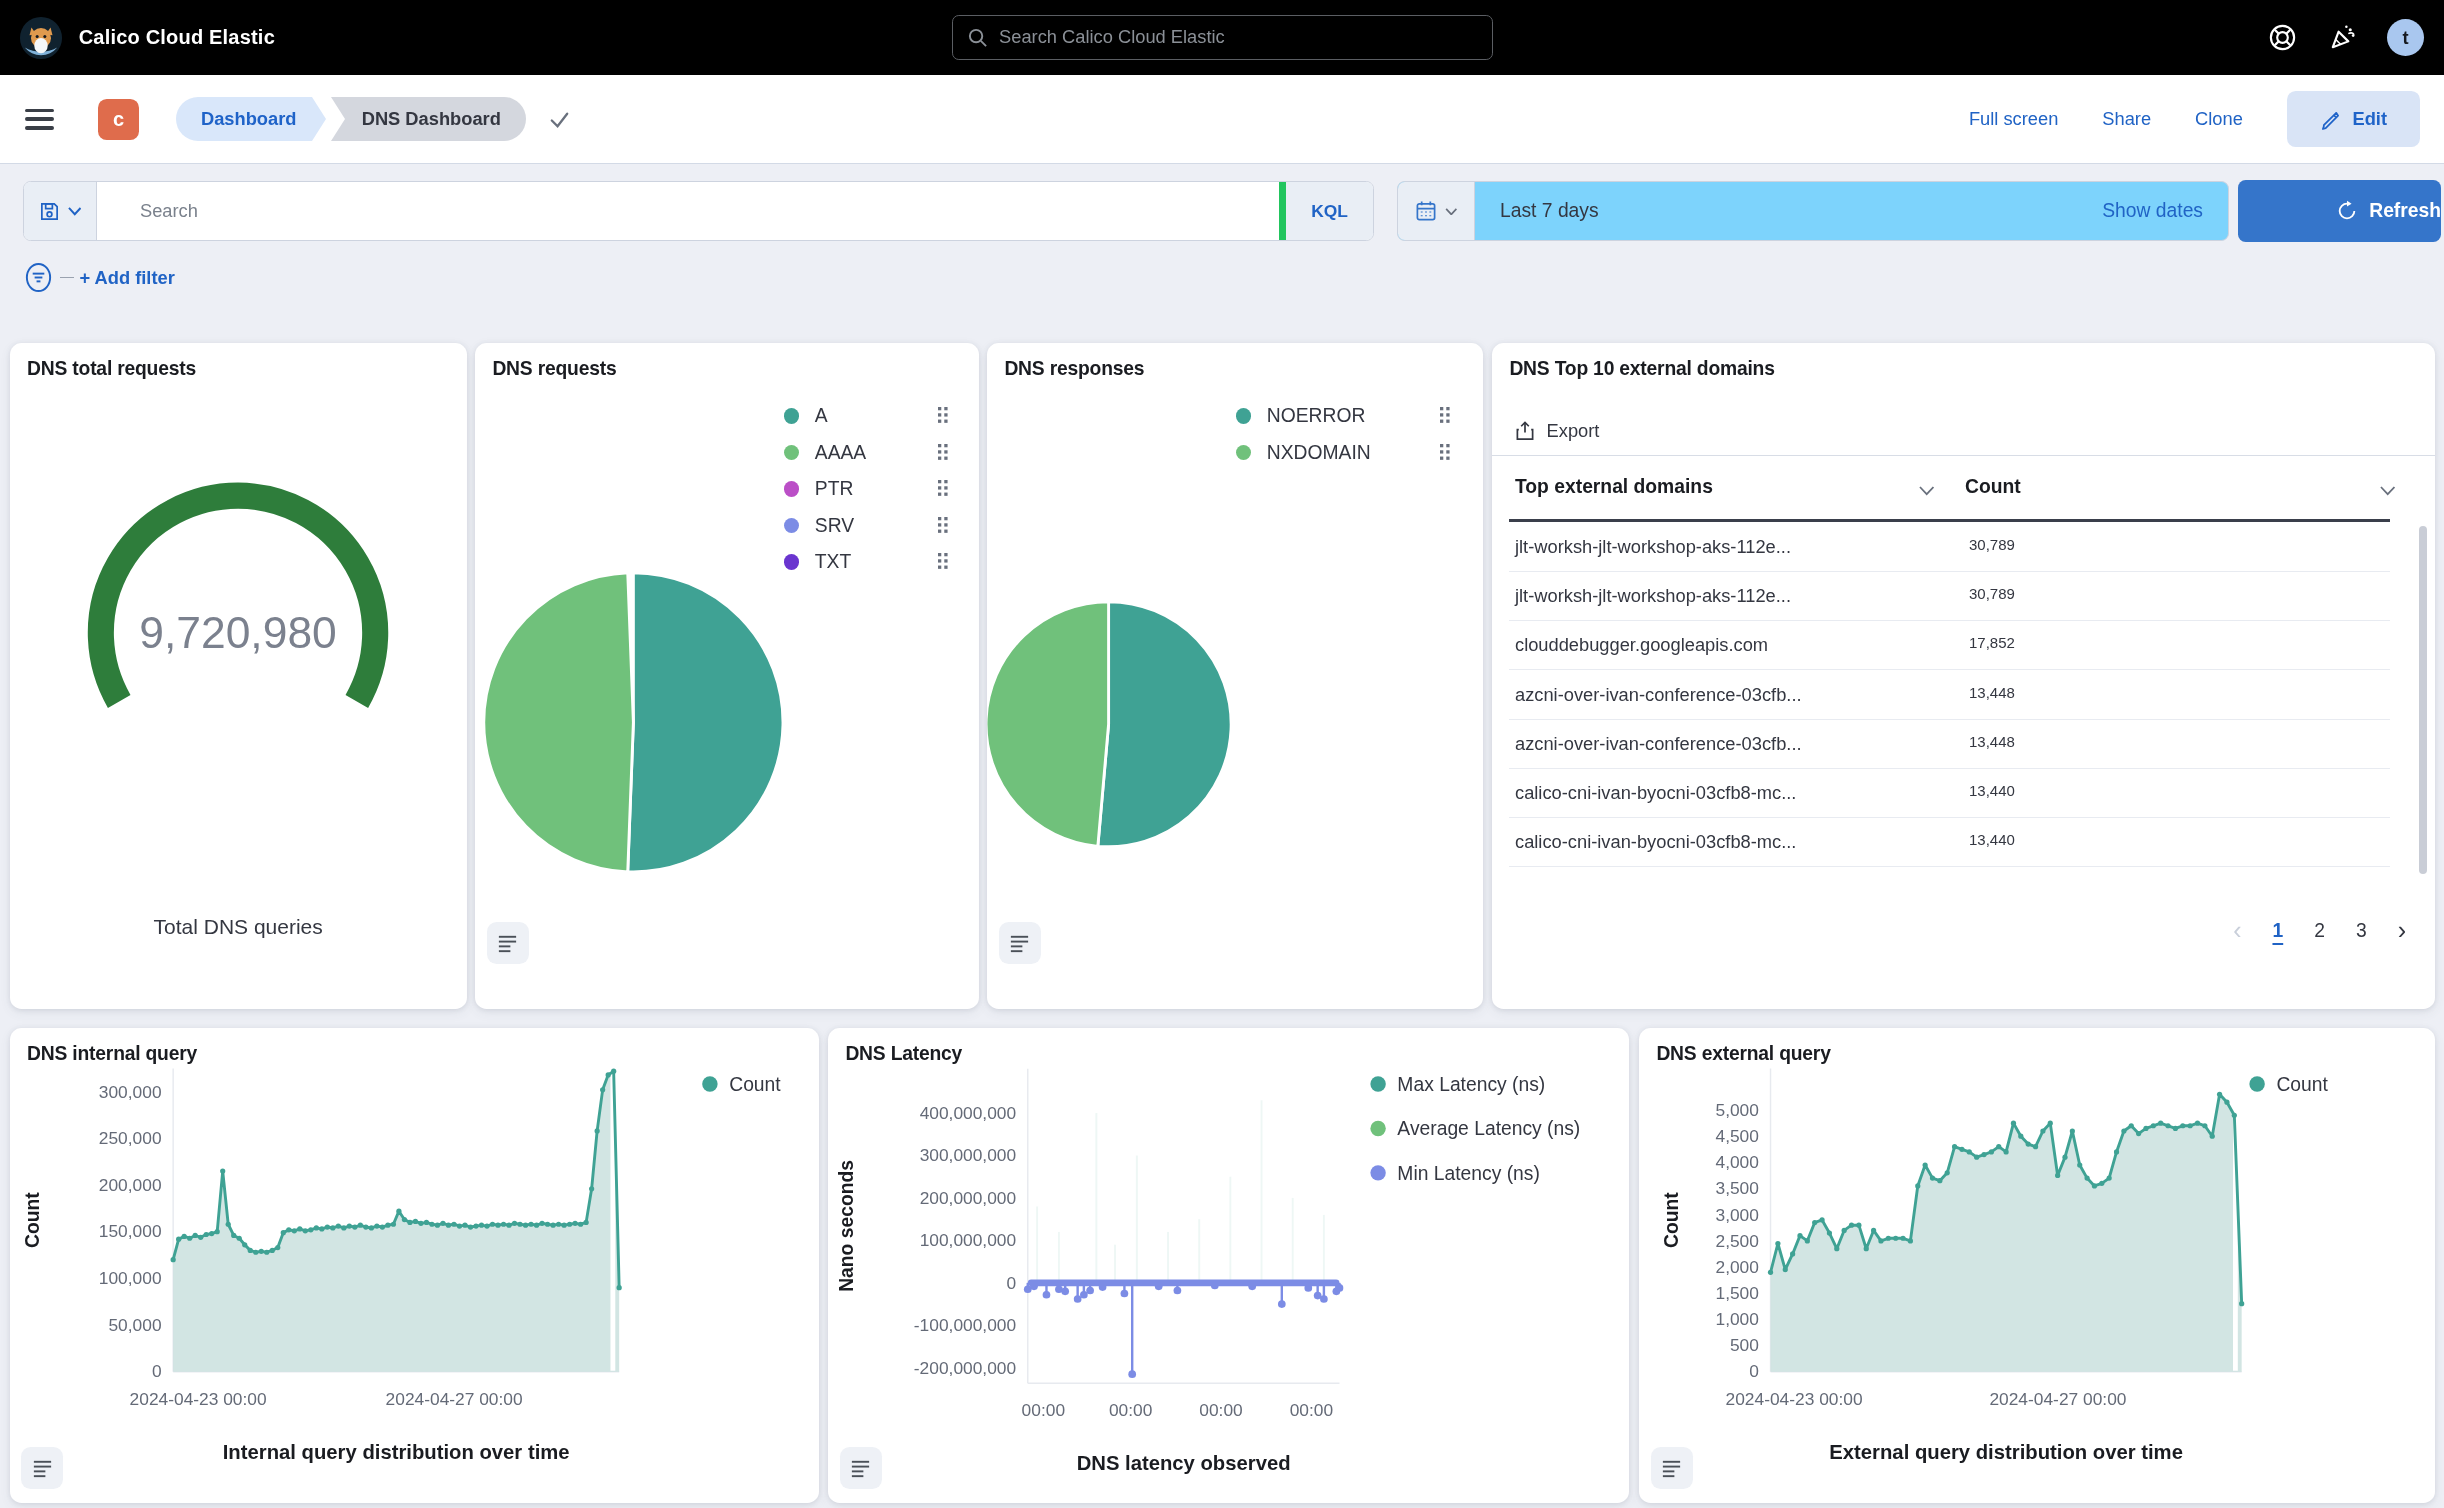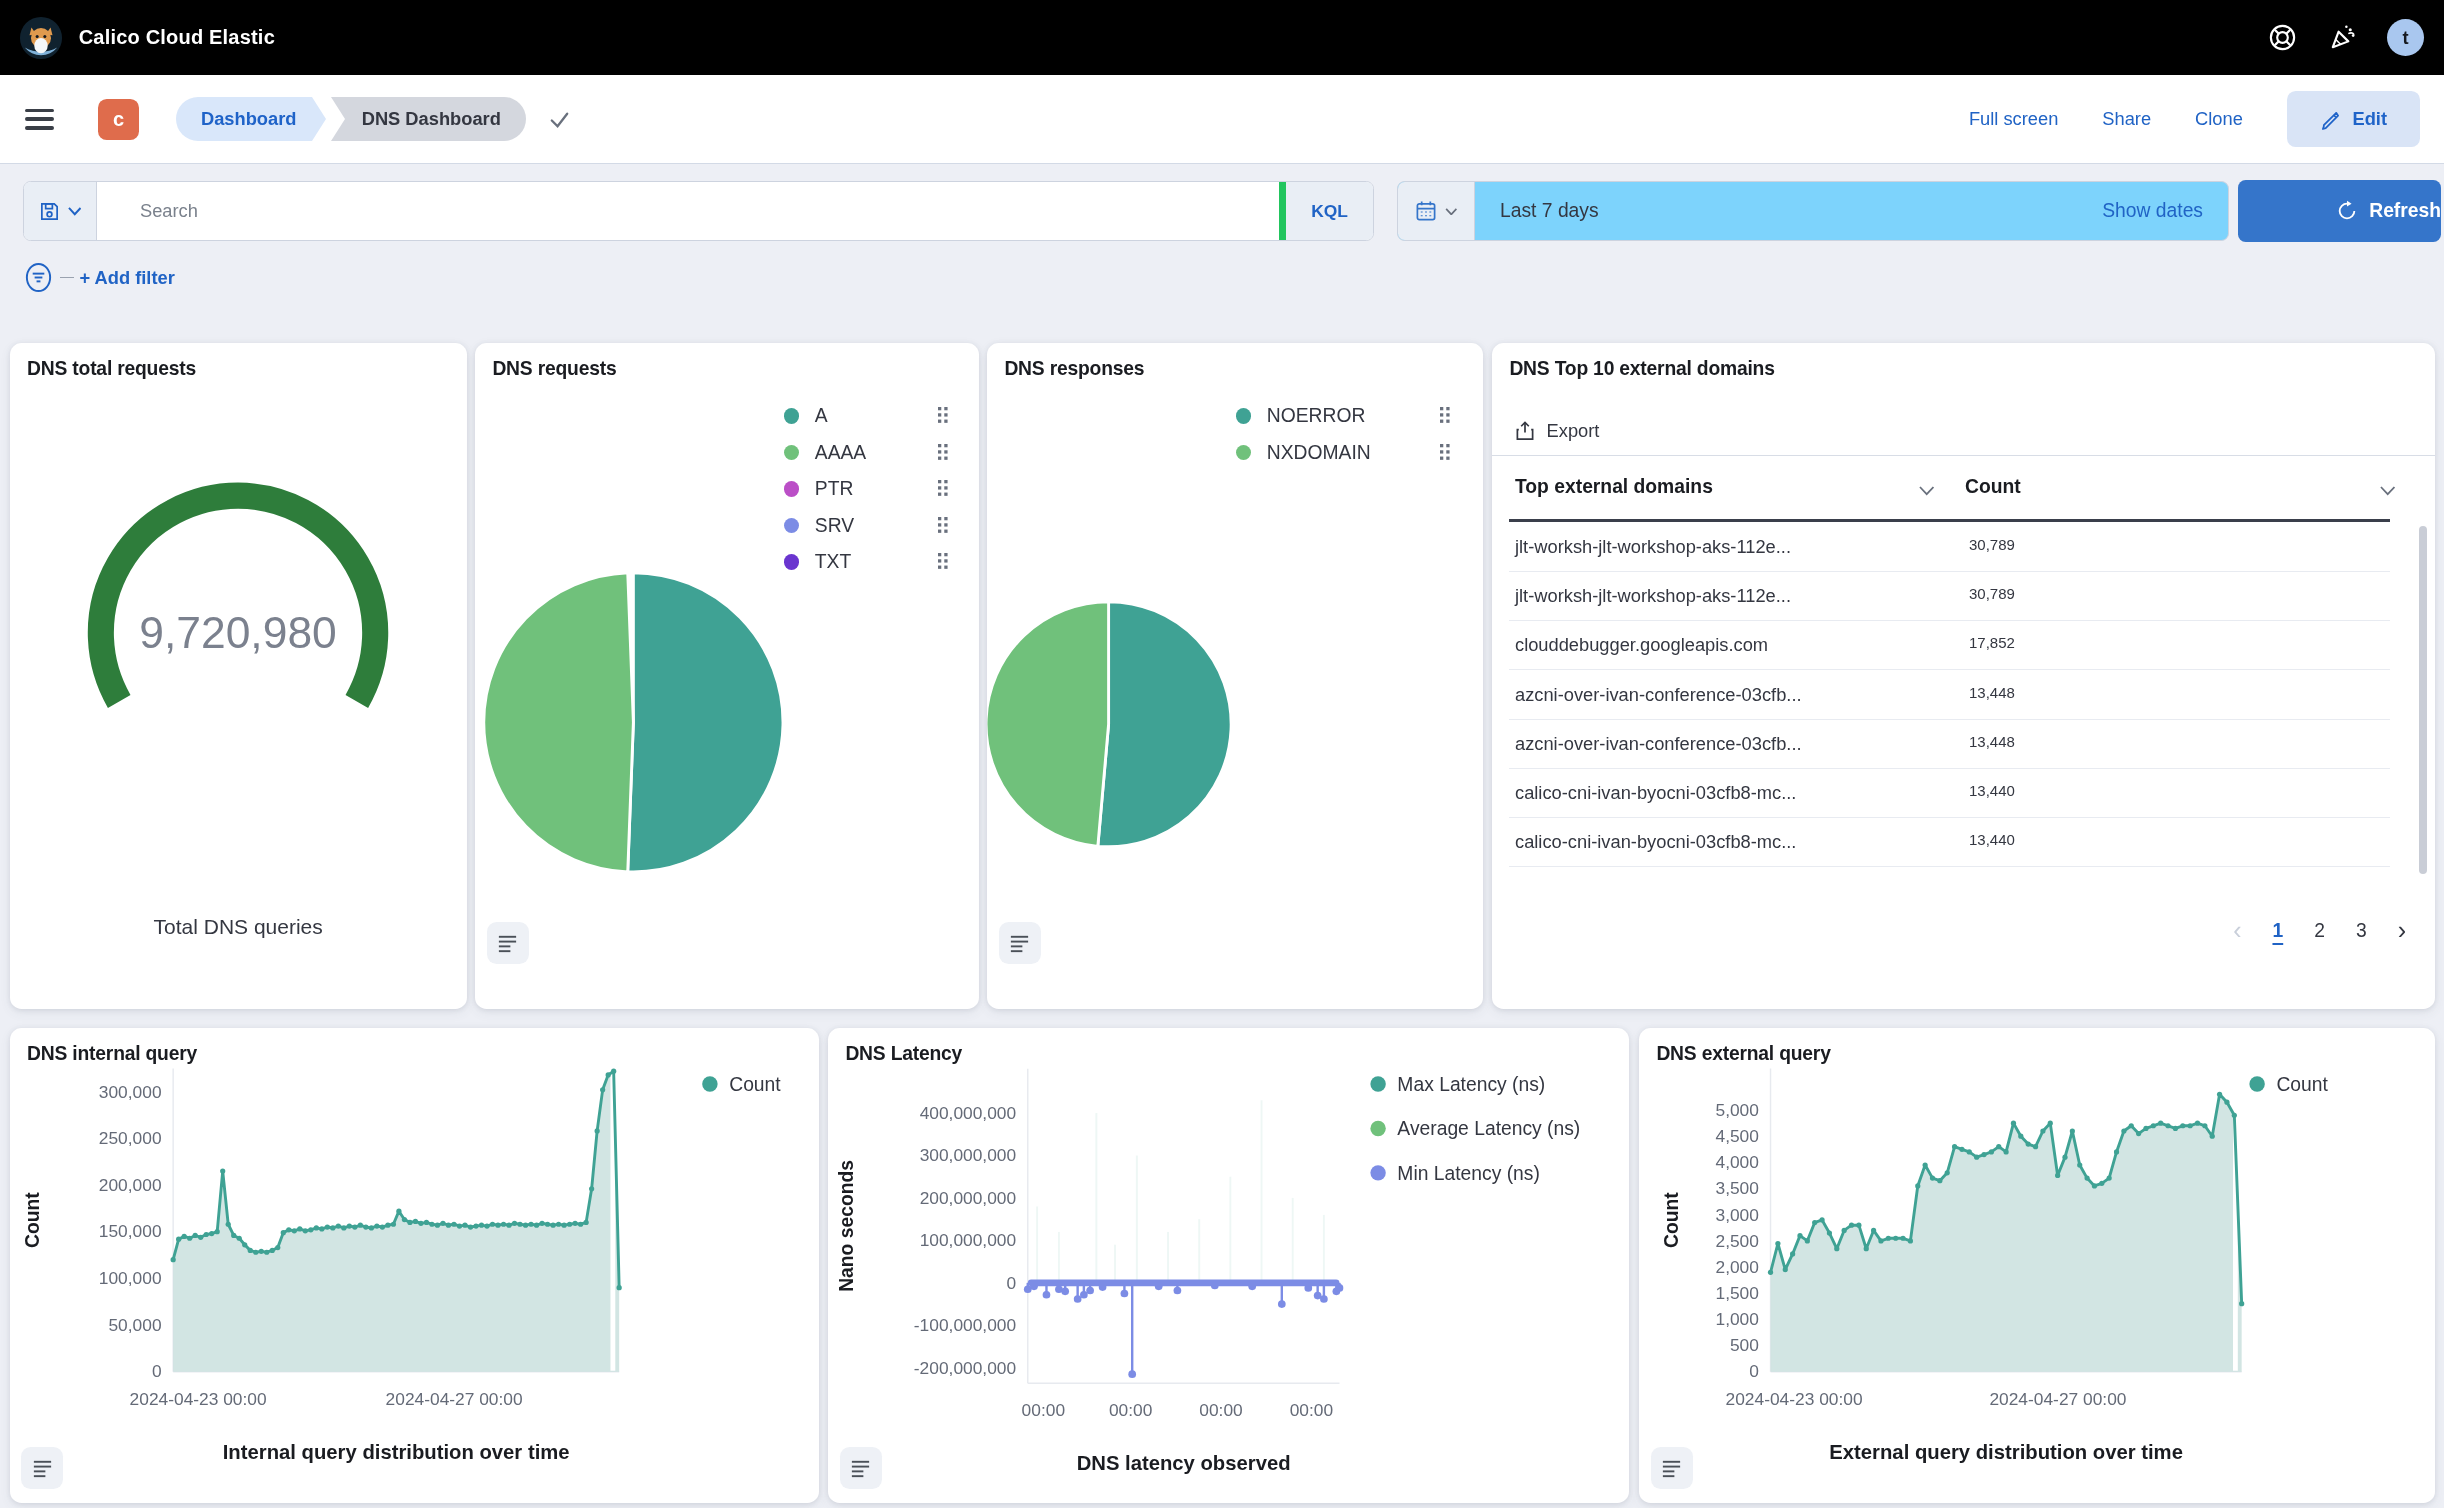--- a/index.html
+++ b/index.html
@@ -100,20 +100,27 @@
       <polygon points="13,12 18,19 11,20" fill="#e09a4e"></polygon>
       <polygon points="33,12 35,20 28,19" fill="#e09a4e"></polygon>
       <circle cx="23" cy="23" r="10.5" fill="#e09a4e"></circle>
       <ellipse cx="23" cy="31" rx="7" ry="8" fill="#f5f7f9"></ellipse>
       <circle cx="19" cy="21.5" r="1.6" fill="#16191f"></circle>
       <circle cx="27" cy="21.5" r="1.6" fill="#16191f"></circle>
     </svg>
   </div>
   <span class="topbar-title">Calico Cloud Elastic</span>
 
+  <div class="top-search">
+    <svg width="21" height="21" viewBox="0 0 22 22" fill="none" stroke="#8b9097" stroke-width="2">
+      <circle cx="9.5" cy="9.5" r="6.5"></circle>
+        <line x1="14.5" y1="14.5" x2="20" y2="20"></line>
+    </svg>
+    <span class="ph">Search Calico Cloud Elastic</span>
+  </div>
 
   <div class="top-icons">
     <svg width="31" height="31" viewBox="0 0 32 32" fill="none" stroke="#fff" stroke-width="2.2">
       <circle cx="16" cy="16" r="12"></circle>
         <circle cx="16" cy="16" r="5.5"></circle>
       <line x1="8" y1="8" x2="12" y2="12"></line>
         <line x1="24" y1="8" x2="20" y2="12"></line>
       <line x1="8" y1="24" x2="12" y2="20"></line>
         <line x1="24" y1="24" x2="20" y2="20"></line>
     </svg>

